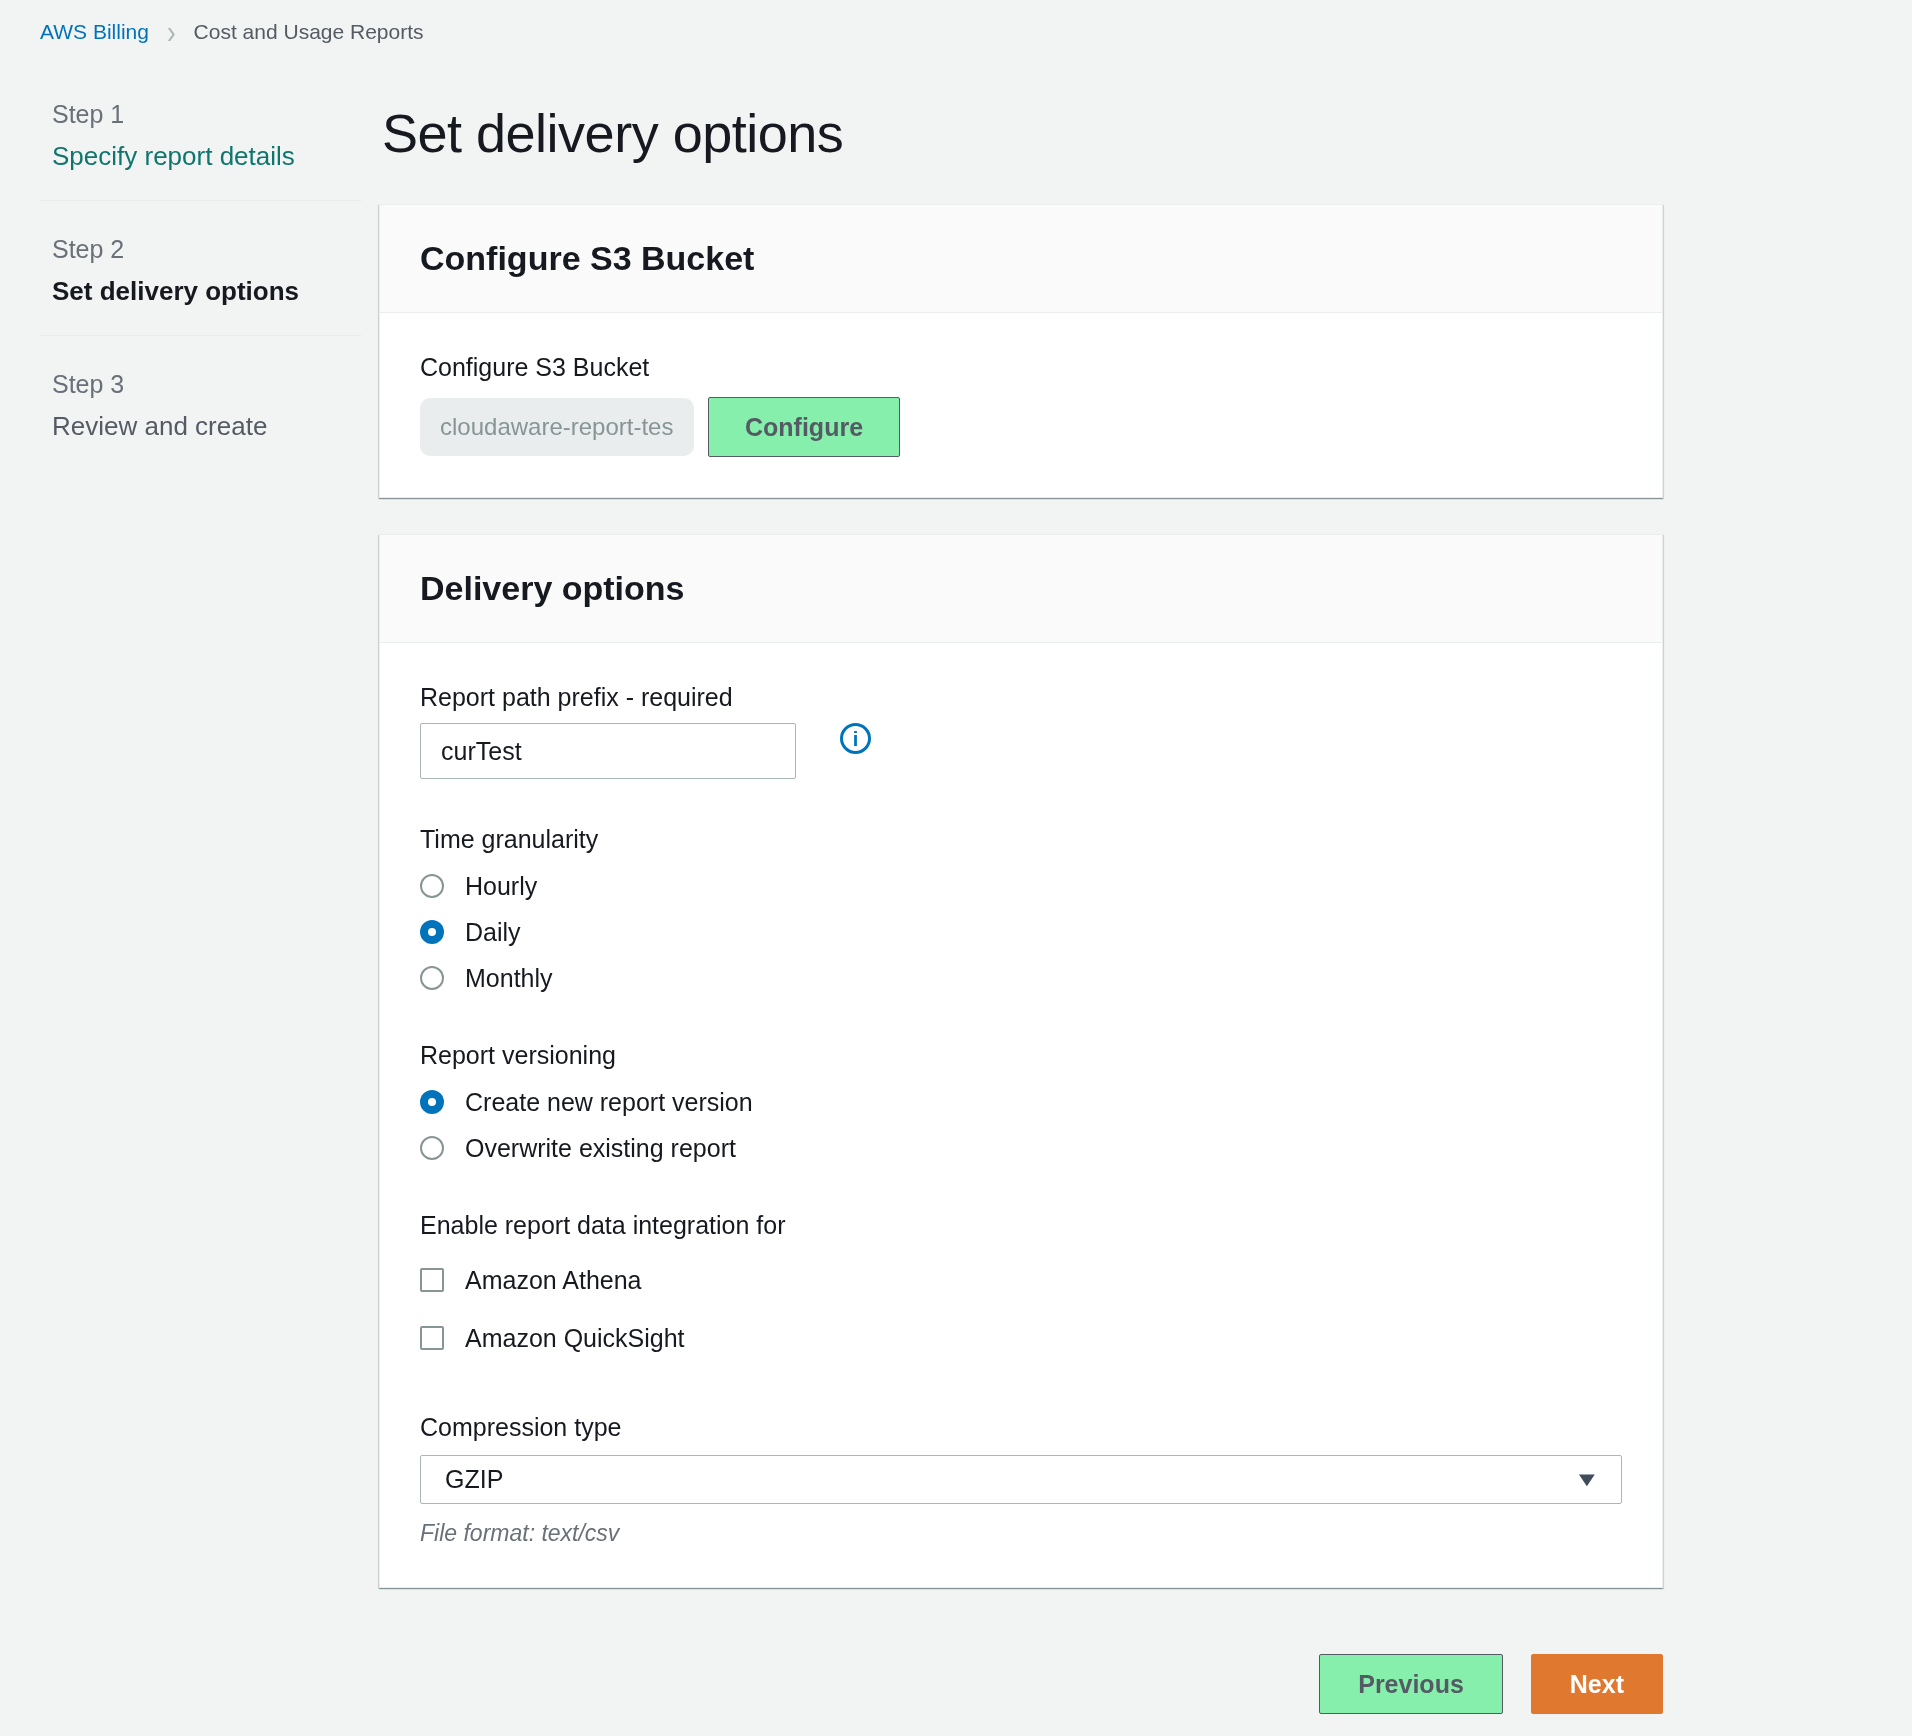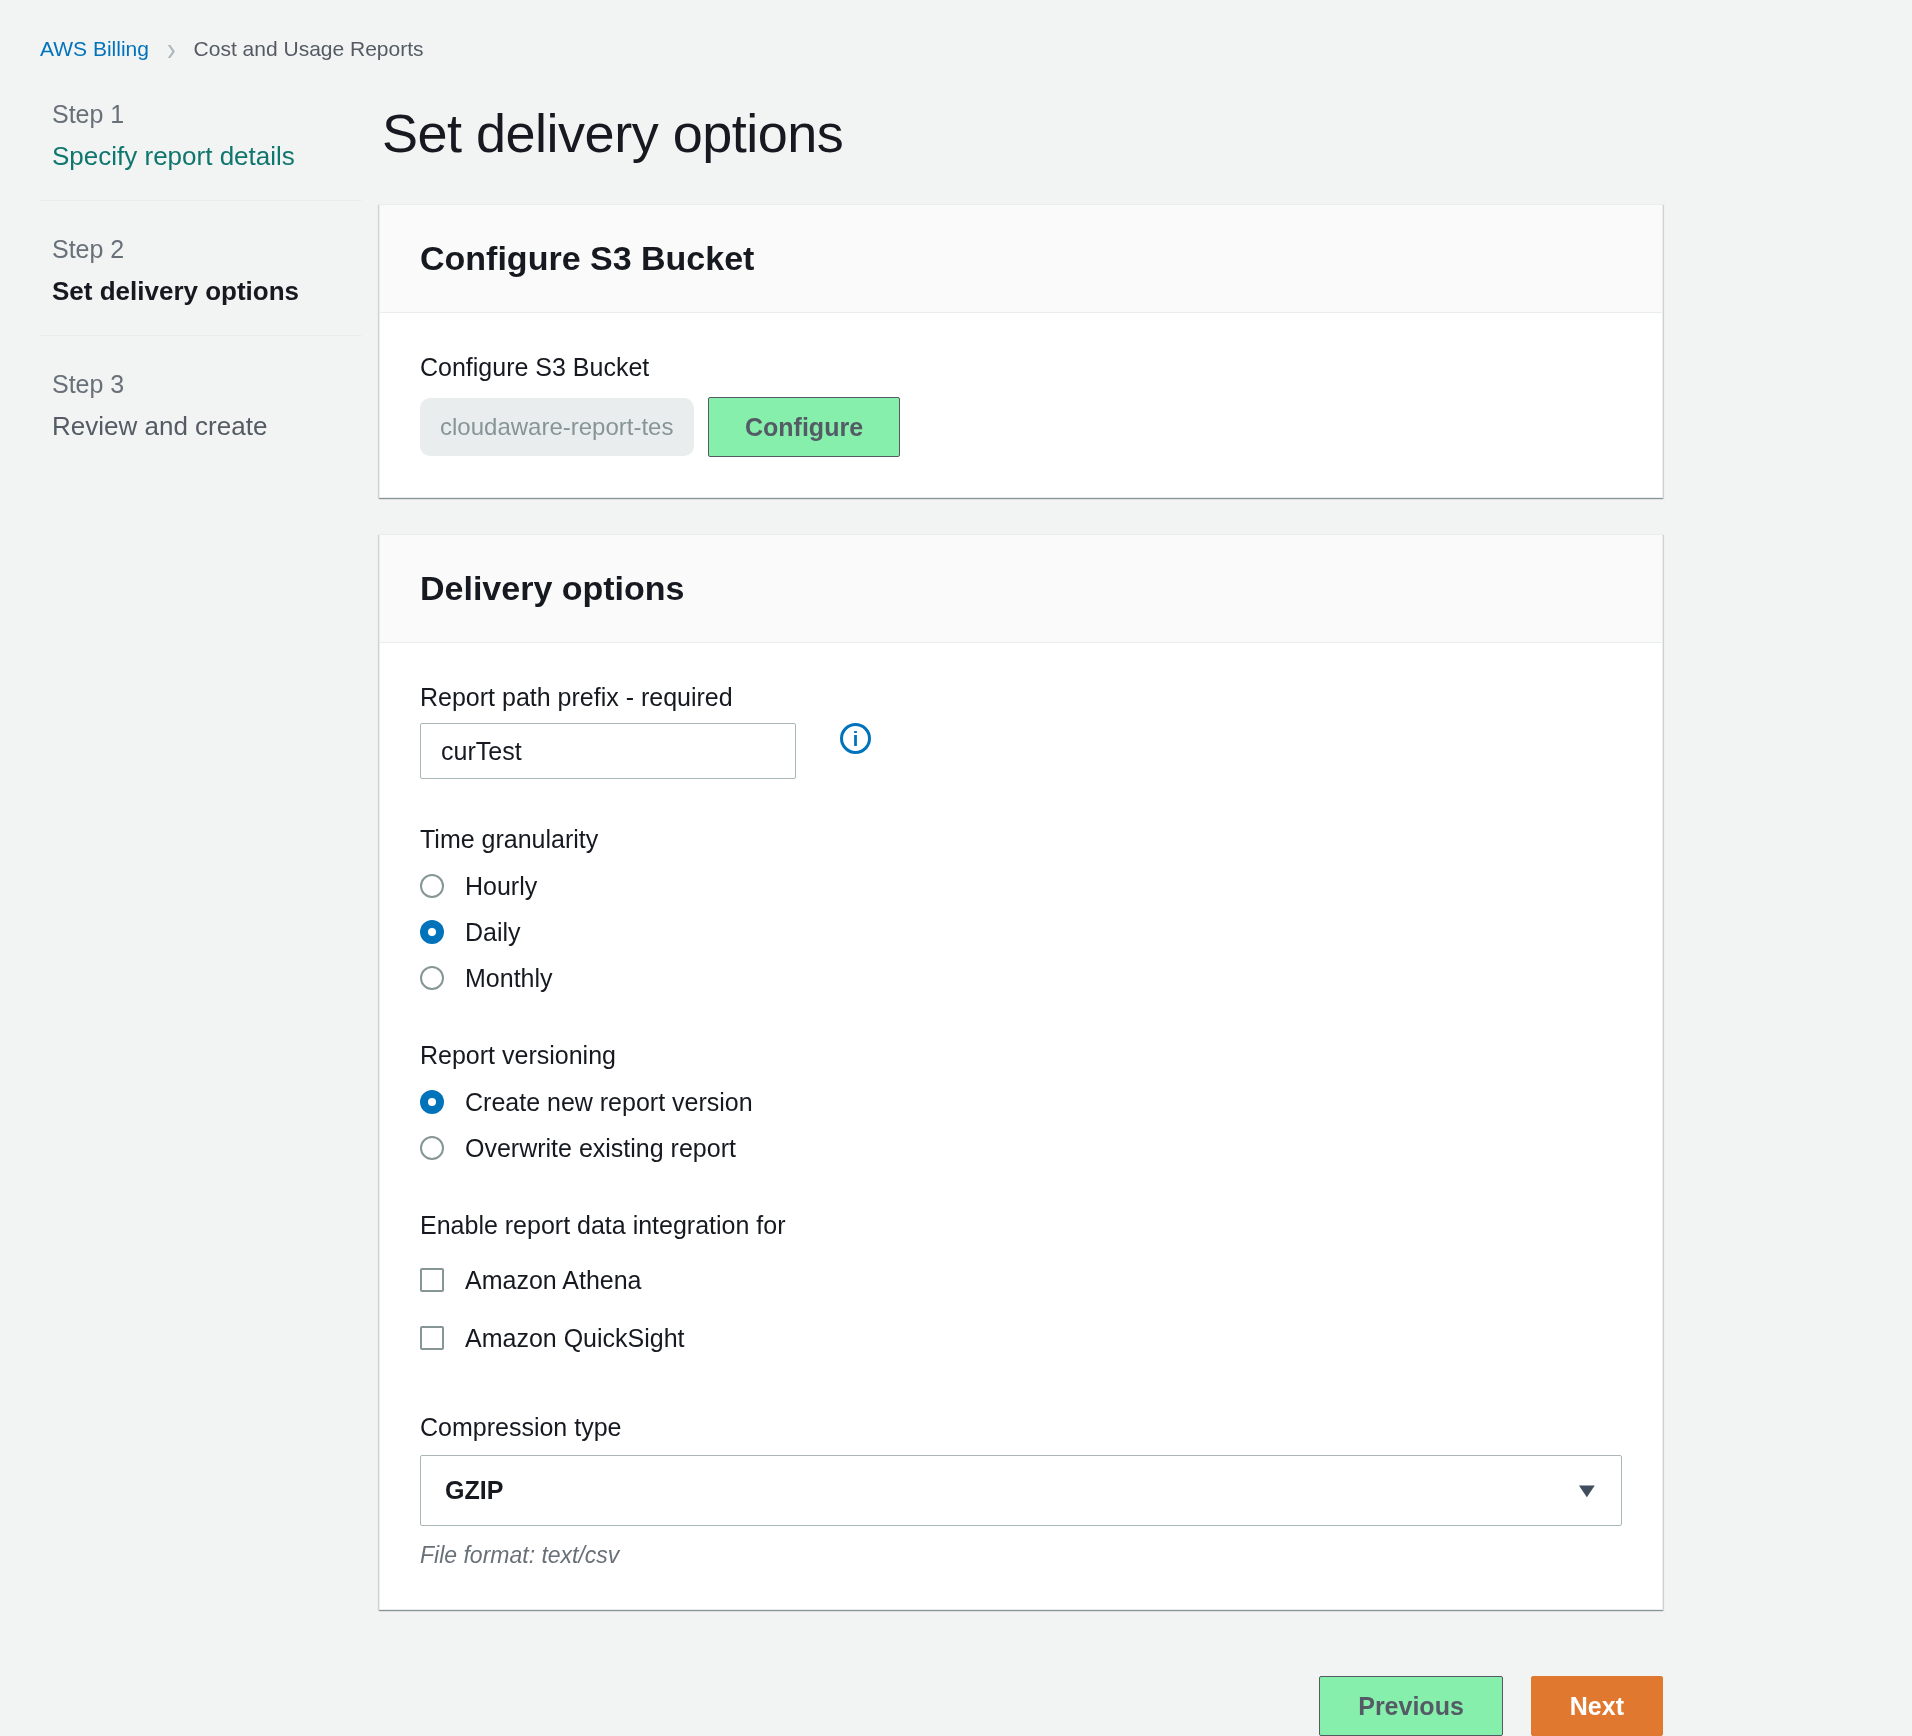--- a/index.html
+++ b/index.html
@@ -8,21 +8,21 @@
     font-family: "Liberation Sans", "DejaVu Sans", sans-serif;
     background: #f2f3f3;
     color: #16191f;
     font-size: 24px;
     overflow: hidden;
   }
   .page { position: relative; width: 1912px; height: 1736px; }
 
   
   .breadcrumb {
-    position: absolute; left: 40px; top: 36px;
+    position: absolute; left: 40px; top: 19px;
     display: flex; align-items: center; gap: 18px;
     font-size: 21px;
   }
   .breadcrumb a { color: #0073bb; text-decoration: none; cursor: pointer; }
   .crumb-sep { color: #aab7b8; font-size: 26px; line-height: 1; transform: scaleY(1.25); }
   .crumb-current { color: #545b64; }
 
   
   .steps {
     position: absolute; left: 40px; top: 90px; width: 322px;
@@ -112,24 +112,24 @@
     content: ""; position: absolute; left: 8px; top: 8px;
     width: 8px; height: 8px; border-radius: 50%; background: #fff;
   }
   .checkbox {
     width: 24px; height: 24px; border-radius: 2px;
     border: 2px solid #879596; background: #fff; flex: 0 0 auto;
   }
   .checkbox-row { margin-top: 20px !important; min-height: 38px; }
 
   .select-box {
-    margin-top: 12px; height: 71px;
+    margin-top: 12px; height: 49px;
     border: 1px solid #aab7b8; border-radius: 2px; background: #fff;
     display: flex; align-items: center; justify-content: space-between;
-    padding: 12px 24px; font-size: 25px; cursor: pointer; font-weight: bold;
+    padding: 12px 24px; font-size: 25px; cursor: pointer;
   }
   .select-arrow { color: #414d5c; font-size: 20px; transform: scaleX(1.35); }
   .field-help { margin-top: 16px; font-size: 23px; color: #687078; font-style: italic; }
 
   
   .footer-actions {
     display: flex; align-items: center; justify-content: flex-end;
     margin-top: 66px; padding-bottom: 40px;
   }
   .prev-btn { margin-left: 56px; height: 60px; padding: 0 38px; }

